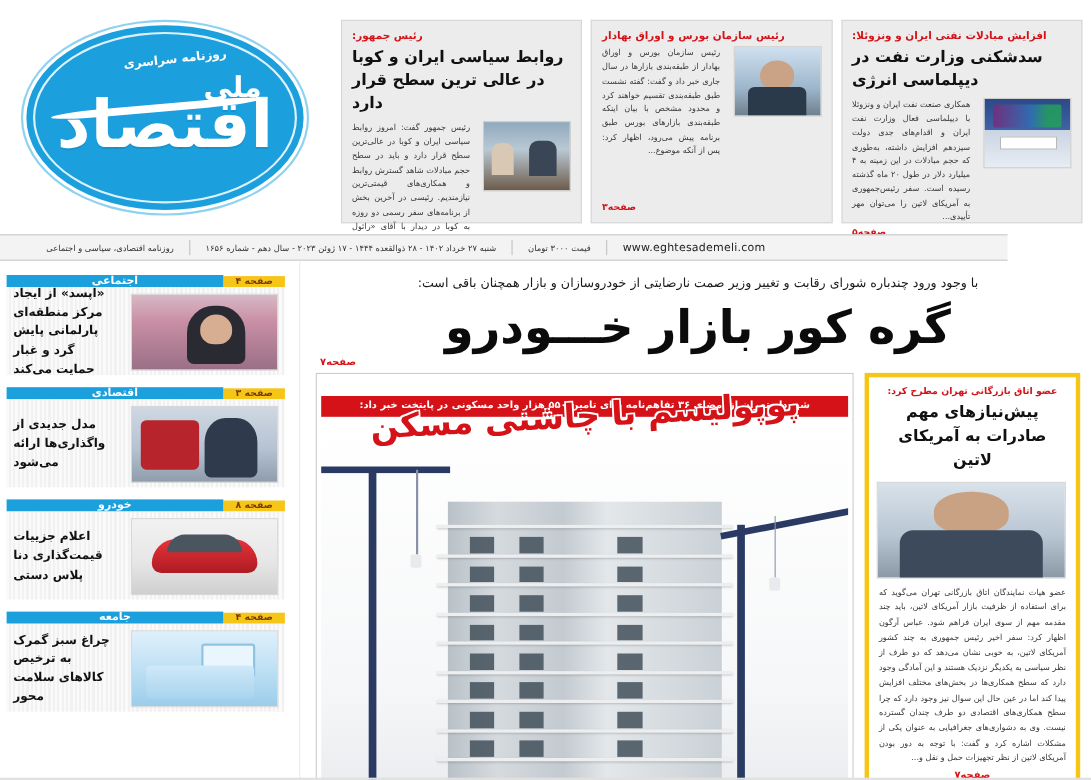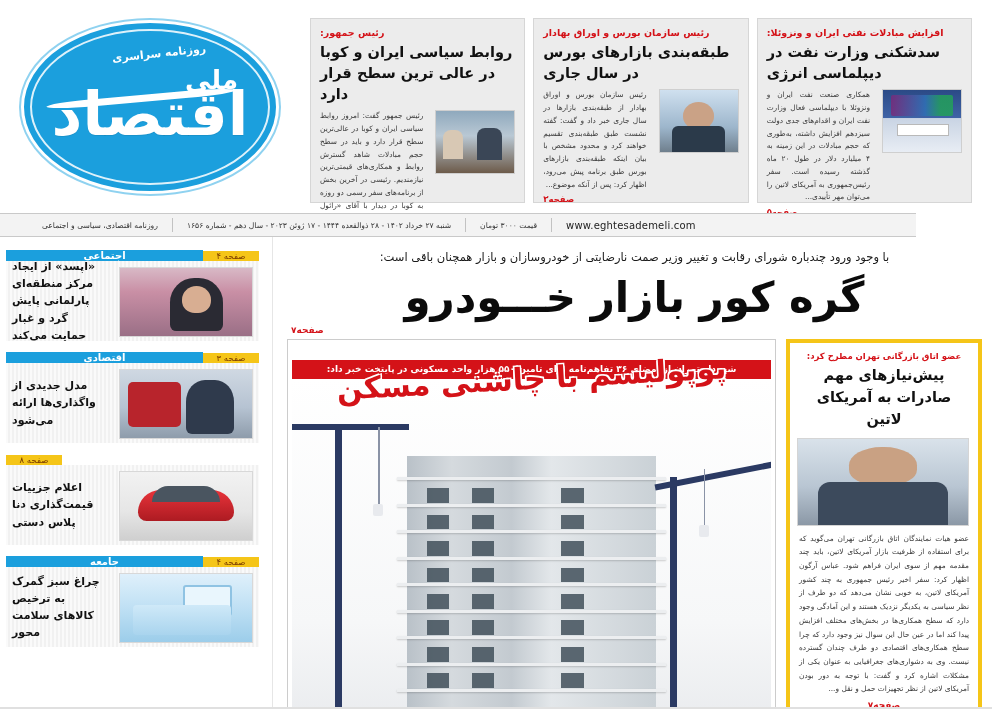--- a/index.html
+++ b/index.html
@@ -54,21 +54,21 @@
   }
   .logo-swoosh{
     position:absolute;z-index:3;left:22px;top:72px;
     width:190px;height:7px;background:#fff;
     border-radius:50%/100%;
     transform:rotate(-5deg);
   }
 
   .top-news-wrap{
     flex:1;display:flex;flex-direction:row-reverse;
-    padding:18px 20px 10px 10px;gap:8px;
+    padding:18px 8px 10px 10px;gap:8px;
     box-sizing:border-box;
   }
   .top-card{
     flex:1;background:#ececec;border:1px solid #d6d6d6;
     padding:8px 9px;box-sizing:border-box;
     display:flex;flex-direction:column;position:relative;
   }
   .tc-kicker{
     color:#d41218;font-size:9.5px;font-weight:bold;text-align:left;
     margin-bottom:3px;line-height:1.3;
@@ -142,21 +142,21 @@
   .sb-item{display:flex;flex-direction:column;}
   .sb-head{
     display:flex;flex-direction:row-reverse;align-items:flex-end;height:17px;
   }
   .sb-cat{
     flex:1;background:#1b9fdd;color:#fff;font-size:10px;font-weight:bold;
     display:flex;align-items:center;justify-content:center;
   }
   .sb-page{
     width:56px;flex:0 0 56px;background:#f5c518;color:#7a3b00;
-    font-size:8.5px;font-weight:normal;
+    font-size:8.5px;font-weight:bold;
     display:flex;align-items:center;justify-content:center;
   }
   .sb-body{
     display:flex;flex-direction:row-reverse;gap:18px;
     background:repeating-linear-gradient(90deg,#fafafa 0 2px,#f1f1f1 2px 4px);
     padding:6px;box-sizing:border-box;height:80px;
   }
   .sb-title{
     flex:1;font-size:11px;font-weight:bold;color:#111;
     line-height:1.55;text-align:left;display:flex;align-items:center;
@@ -304,21 +304,20 @@
         <div class="tc-title">روابط سیاسی ایران و کوبا در عالی ترین سطح قرار دارد</div>
         <div class="tc-body">
           <div class="tc-text">رئیس جمهور گفت: امروز روابط سیاسی ایران و کوبا در عالی‌ترین سطح قرار دارد و باید در سطح حجم مبادلات شاهد گسترش روابط و همکاری‌های قیمتی‌ترین نیازمندیم. رئیسی در آخرین بخش از برنامه‌های سفر رسمی دو روزه به کوبا در دیدار با آقای «رائول کاسترو» رهبر معنوی...</div>
           <div class="tc-photo ph-meet"></div>
         </div>
         <div class="tc-page">صفحه۲</div>
       </div>
 
       <div class="top-card">
         <div class="tc-kicker">رئیس سازمان بورس و اوراق بهادار</div>
-        <div class="tc-title">طبقه‌بندی بازارهای بورس در سال جاری</div>
         <div class="tc-body">
           <div class="tc-text">رئیس سازمان بورس و اوراق بهادار از طبقه‌بندی بازارها در سال جاری خبر داد و گفت: گفته نشست طبق طبقه‌بندی تقسیم خواهند کرد و محدود مشخص با بیان اینکه طبقه‌بندی بازارهای بورس طبق برنامه پیش می‌رود، اظهار کرد: پس از آنکه موضوع...</div>
           <div class="tc-photo ph-podium"></div>
         </div>
         <div class="tc-page">صفحه۳</div>
       </div>
 
       <div class="top-card">
         <div class="tc-kicker">افزایش مبادلات نفتی ایران و ونزوئلا:</div>
         <div class="tc-title">سدشکنی وزارت نفت در دیپلماسی انرژی</div>
@@ -364,20 +363,21 @@
           <div class="sb-page">صفحه ۳</div>
         </div>
         <div class="sb-body">
           <div class="sb-title">مدل جدیدی از واگذاری‌ها ارائه می‌شود</div>
           <div class="sb-photo ph-man1"></div>
         </div>
       </div>
 
       <div class="sb-item">
         <div class="sb-head">
+          <div class="sb-cat">خودرو</div>
           <div class="sb-page">صفحه ۸</div>
         </div>
         <div class="sb-body">
           <div class="sb-title">اعلام جزییات قیمت‌گذاری دنا پلاس دستی</div>
           <div class="sb-photo ph-car"></div>
         </div>
       </div>
 
       <div class="sb-item">
         <div class="sb-head">

